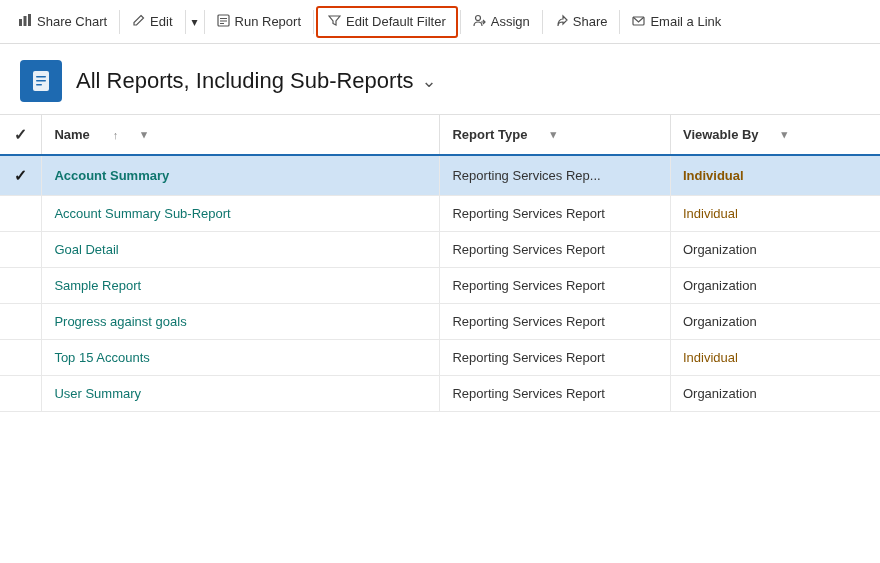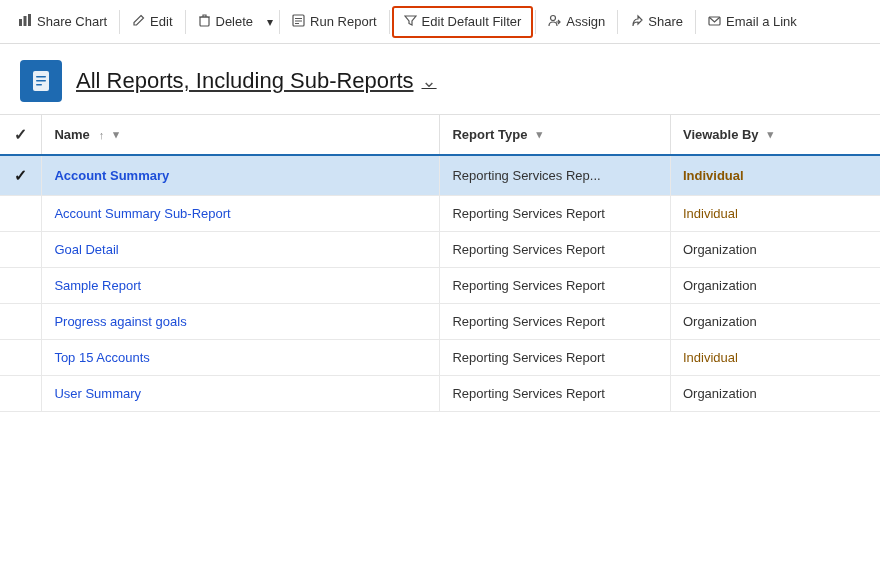--- a/index.html
+++ b/index.html
@@ -42,21 +42,20 @@
     .toolbar-btn .icon { font-size: 14px; color: #555; }
     .toolbar-btn.highlighted .icon { color: #555; }
 
     
     .page-header {
       display: flex;
       align-items: center;
       padding: 16px 20px 12px 20px;
       gap: 14px;
       border-bottom: 1px solid #e0e0e0;
-      text-decoration: underline;
     }
     .page-icon {
       width: 42px;
       height: 42px;
       background: #1e6ab1;
       border-radius: 4px;
       display: flex;
       align-items: center;
       justify-content: center;
       color: #fff;
@@ -98,21 +97,21 @@
       font-weight: 600;
       font-size: 13px;
       color: #333;
       white-space: nowrap;
       border-right: 1px solid #e0e0e0;
     }
     thead th:last-child { border-right: none; }
     .th-inner {
       display: flex;
       align-items: center;
-      gap: 9px;
+      gap: 23px;
     }
     .sort-icon, .filter-icon {
       font-size: 11px;
       color: #888;
       cursor: pointer;
     }
 
     tbody tr {
       border-bottom: 1px solid #e8e8e8;
     }
@@ -133,21 +132,21 @@
     .name-col { width: 380px; }
     .type-col { width: 220px; }
     .viewable-col { width: 200px; }
 
     .checkmark {
       color: #1a1a1a;
       font-size: 16px;
       font-weight: bold;
     }
     .row-link {
-      color: #1d4ed8;
+      color: #0f766e;
       text-decoration: none;
       cursor: pointer;
     }
     .row-link.bold { font-weight: 700; }
 
     .header-check { font-size: 16px; }
   </style>
 </head>
 <body>
 
@@ -165,29 +164,20 @@
   <div class="toolbar-separator"></div>
   <button class="toolbar-btn">
     <span class="icon">
       <svg width="13" height="13" viewBox="0 0 13 13" fill="none">
         <path d="M9 1.5L11.5 4L4.5 11H2v-2.5L9 1.5z" stroke="#555" stroke-width="1.2" fill="none"></path>
       </svg>
     </span>
     <span>Edit</span>
   </button>
   <div class="toolbar-separator"></div>
-  <button class="toolbar-btn">
-    <span class="icon">
-      <svg width="13" height="13" viewBox="0 0 13 13" fill="none">
-        <rect x="2" y="3" width="9" height="9" rx="1" stroke="#555" stroke-width="1.2" fill="none"></rect>
-        <path d="M1 3h11M5 3V1h3v2" stroke="#555" stroke-width="1.2"></path>
-      </svg>
-    </span>
-    <span>Delete</span>
-  </button>
   <button class="toolbar-btn" style="padding:6px 4px;">
     <span style="font-size:12px;">▾</span>
   </button>
   <div class="toolbar-separator"></div>
   <button class="toolbar-btn">
     <span class="icon">
       <svg width="13" height="13" viewBox="0 0 13 13" fill="none">
         <rect x="1" y="1" width="11" height="11" rx="1" stroke="#555" stroke-width="1.2" fill="none"></rect>
         <rect x="3" y="4" width="7" height="1" fill="#555"></rect>
         <rect x="3" y="6.5" width="7" height="1" fill="#555"></rect>

